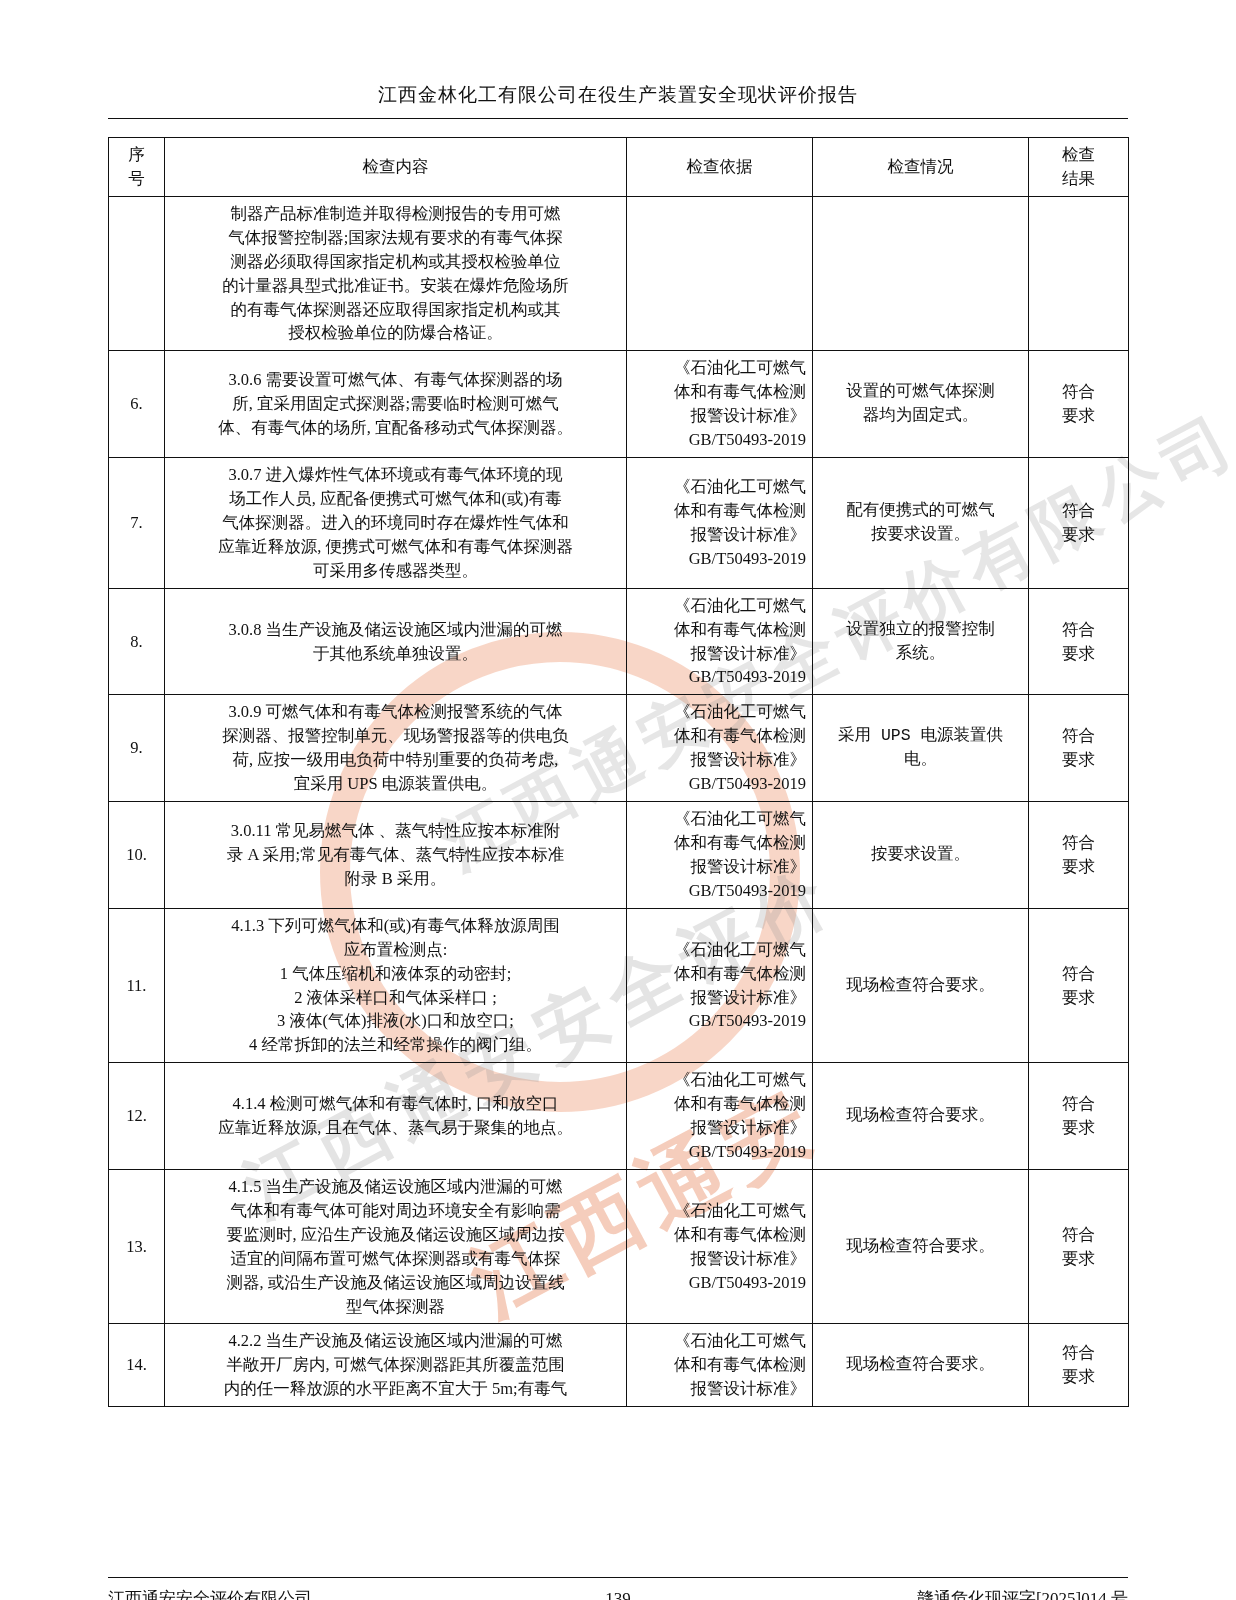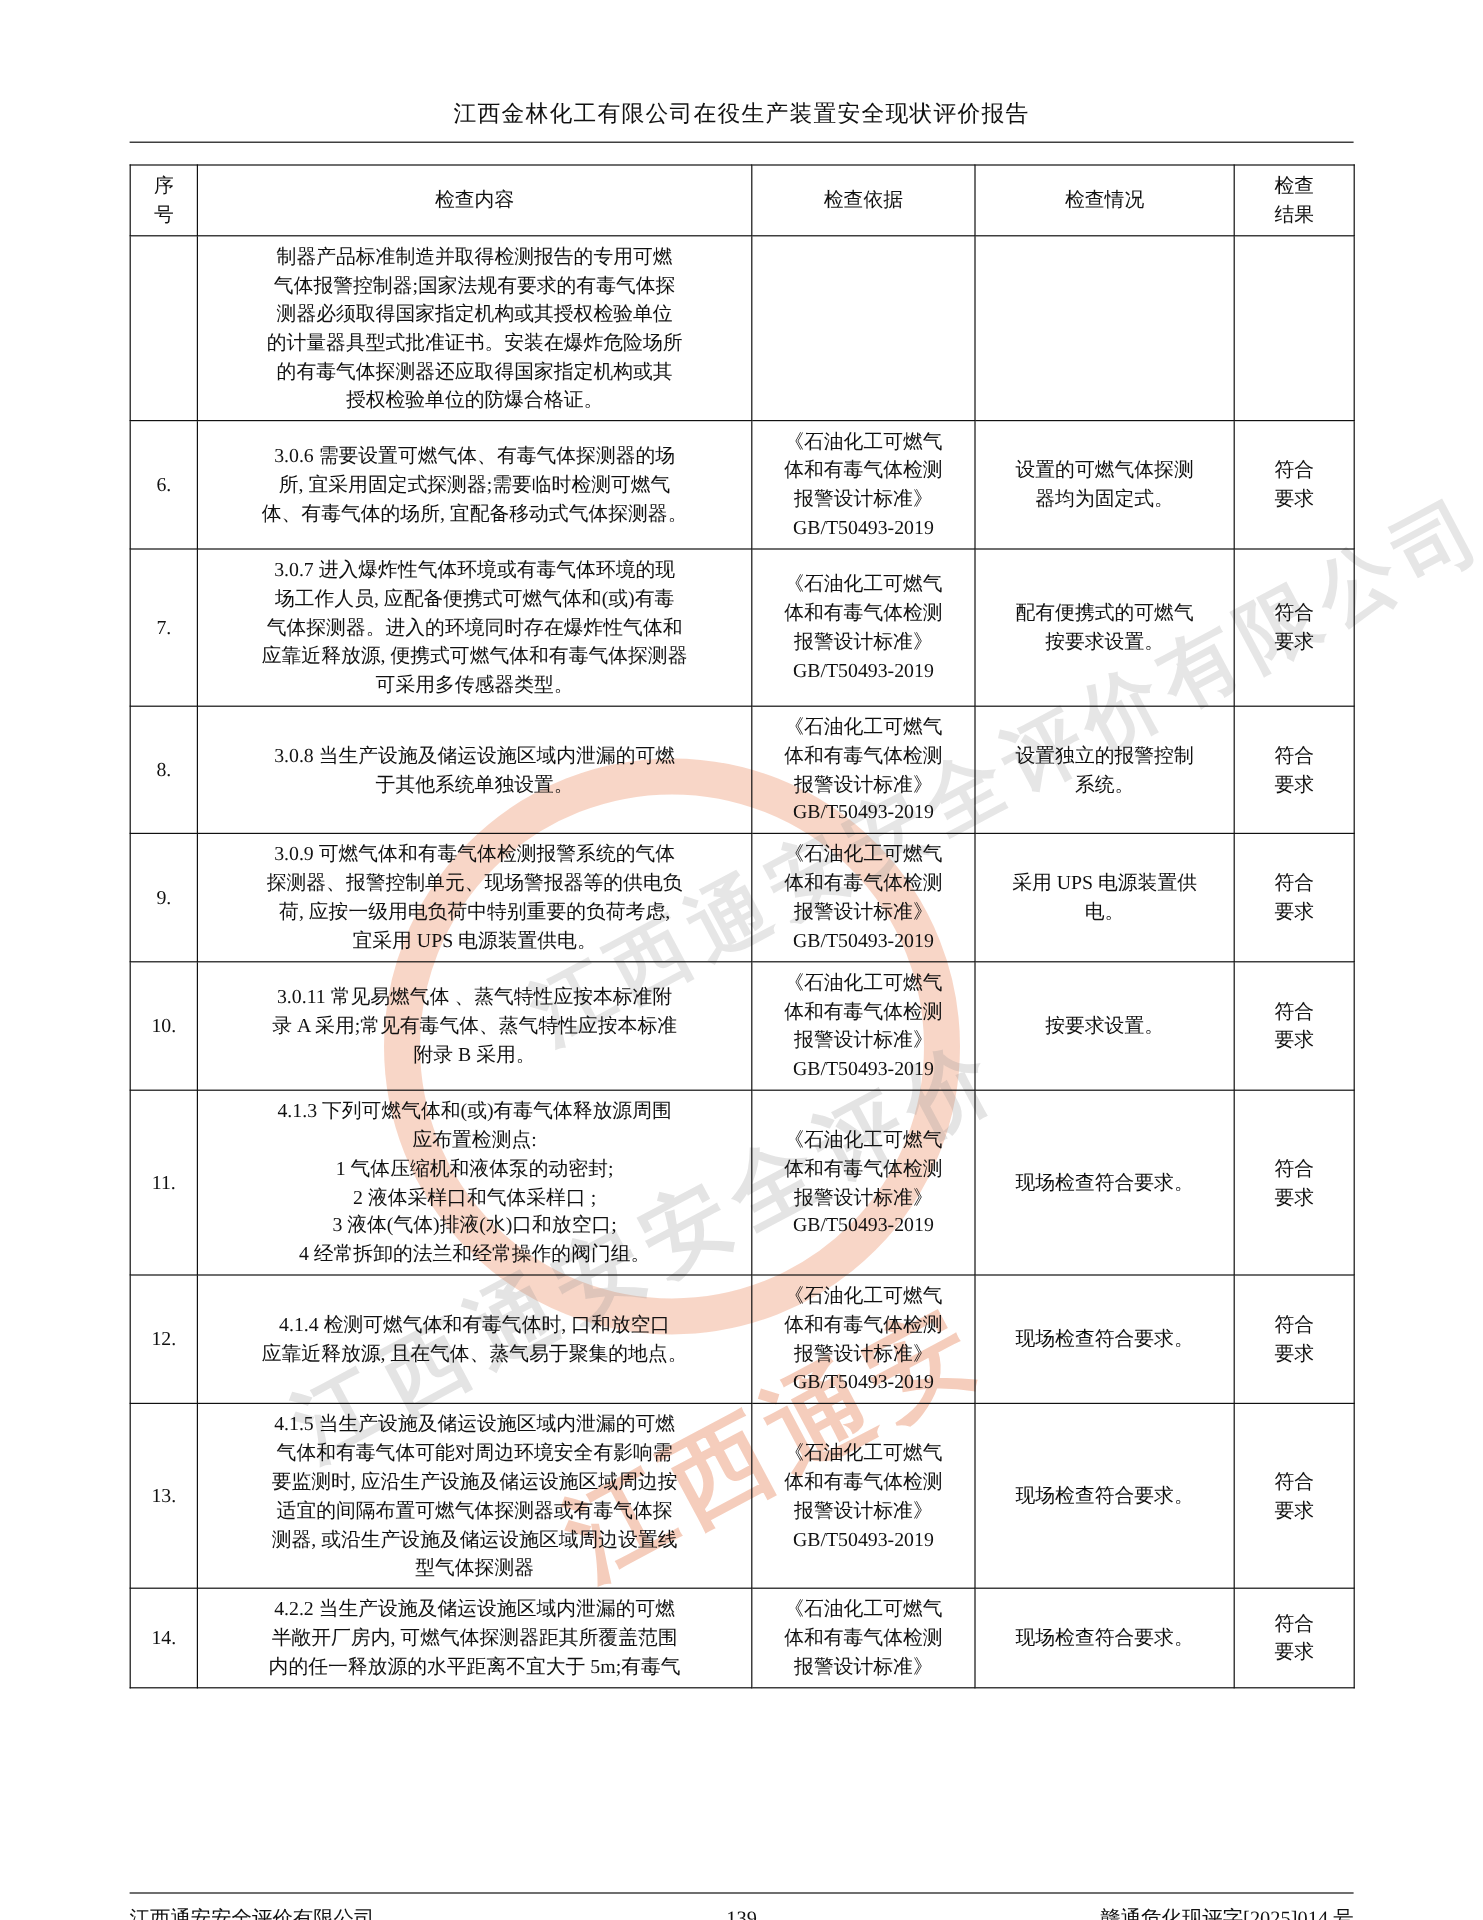--- a/index.html
+++ b/index.html
@@ -112,22 +112,22 @@
     text-align: center;
     font-size: 17px;
     line-height: 1.25;
     padding: 8px 4px;
   }
   .hdr-stack { display: block; }
 
   td.no { text-align: center; font-size: 16.5px; }
   td.content { text-align: center; }
   td.content .ln { display: block; }
-  td.basis { text-align: center; font-size: 16px; line-height: 1.5; }
-  td.status { text-align: center; font-size: 16.5px; line-height: 1.5; }
+  td.basis { text-align: right; font-size: 16px; line-height: 1.5; }
+  td.status { text-align: center; font-size: 16.5px; line-height: 1.5; font-family: Liberation Mono, monospace; }
   td.result { text-align: center; font-size: 16.5px; line-height: 1.5; }
   td.result .ln { display: block; }
   td.basis .ln { display: block; }
   td.status .ln { display: block; }
 
   
   .doc-footer {
     position: absolute;
     left: 108px;
     right: 108px;

